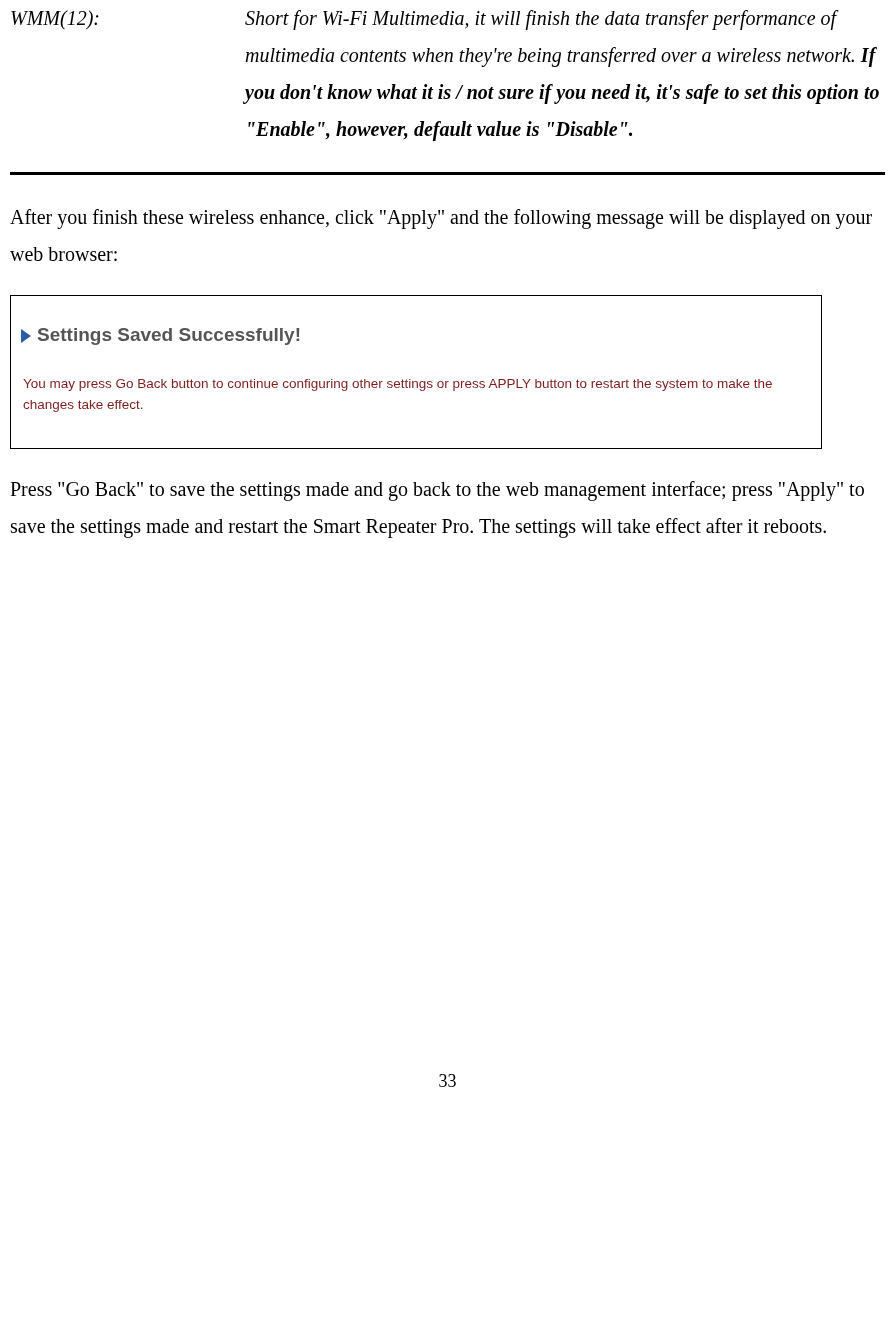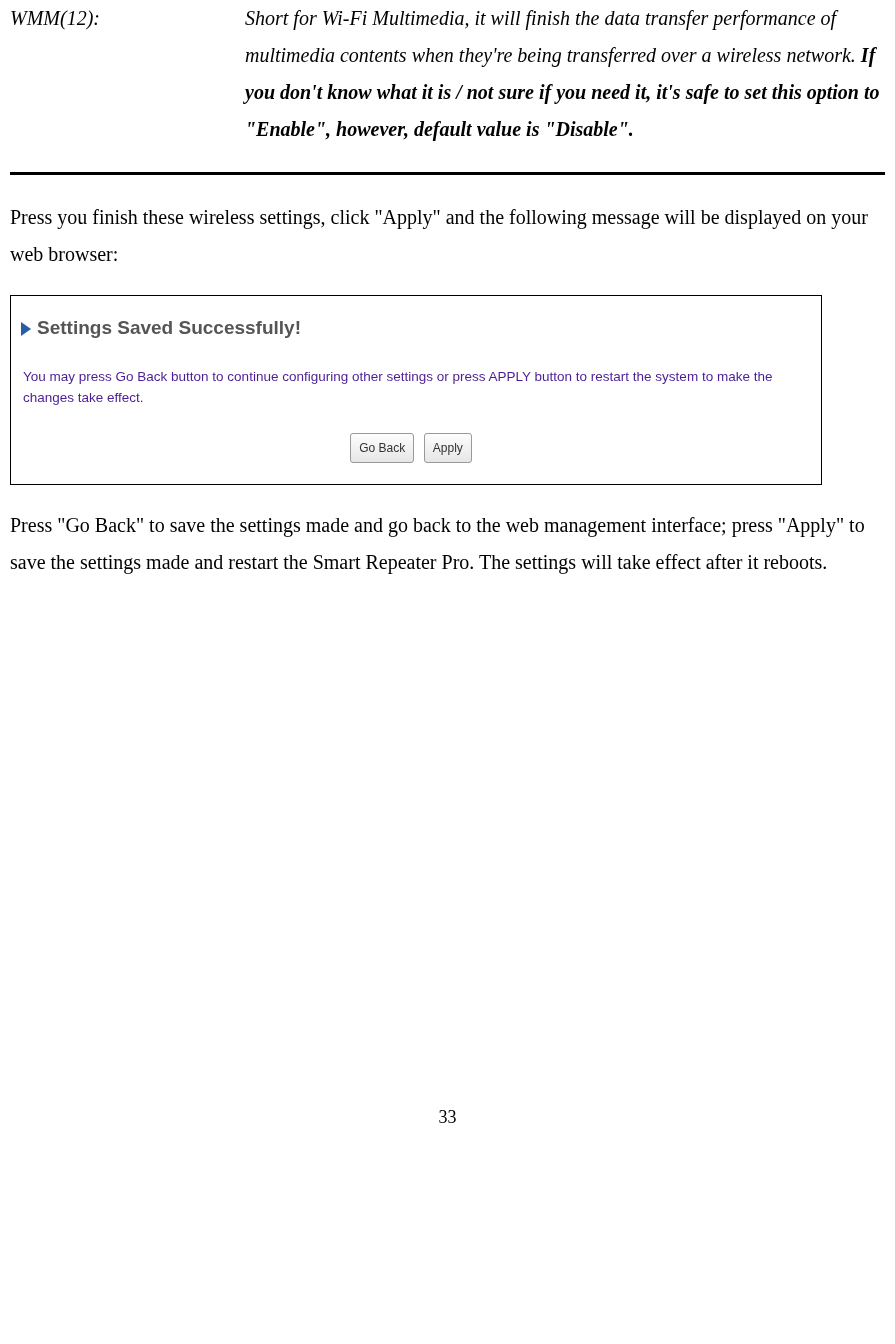--- a/index.html
+++ b/index.html
@@ -47,40 +47,40 @@
       background: #fff;
     }
     .ss-inner {
       padding: 12px 18px 14px 8px;
       font-family: Arial, Helvetica, sans-serif;
     }
     .ss-heading-row {
       display: flex;
       align-items: center;
       margin-bottom: 22px;
-      margin-top: 2px;
+      margin-top: 9px;
     }
     .ss-arrow {
       width: 0;
       height: 0;
       border-top: 7px solid transparent;
       border-bottom: 7px solid transparent;
       border-left: 10px solid #2a5ca8;
       margin-right: 6px;
       margin-left: 2px;
       margin-top: 2px;
     }
     .ss-heading {
       font-size: 19px;
       font-weight: bold;
       color: #555;
     }
     .ss-body {
       font-size: 13.5px;
-      color: #4c1d95;
+      color: #7f1d1d;
       line-height: 1.55;
       margin: 0 4px 18px 4px;
     }
     .ss-buttons {
       text-align: center;
       margin-bottom: 6px;
     }
     .ss-btn {
       display: inline-block;
       font-family: Arial, Helvetica, sans-serif;
@@ -104,31 +104,27 @@
 
 <div class="def-row">
   <div class="def-term">WMM(12):</div>
   <div class="def-desc">
     <span>Short for Wi-Fi Multimedia, it will finish the data transfer performance of multimedia contents when they're being transferred over a wireless network. </span><span class="bold">If you don't know what it is / not sure if you need it, it's safe to set this option to "Enable", however, default value is "Disable".</span>
   </div>
 </div>
 
 <hr class="thick">
 
-<div class="para">Press you finish these wireless settings, click "Apply" and the following message will be displayed on your web browser:</div>
+<div class="para">After you finish these wireless enhance, click "Apply" and the following message will be displayed on your web browser:</div>
 
 <div class="screenshot-box">
   <div class="ss-inner">
     <div class="ss-heading-row">
       <div class="ss-arrow"></div>
       <div class="ss-heading">Settings Saved Successfully!</div>
     </div>
     <div class="ss-body">You may press Go Back button to continue configuring other settings or press APPLY button to restart the system to make the changes take effect.</div>
-    <div class="ss-buttons">
-      <span class="ss-btn">Go Back</span>
-      <span class="ss-btn">Apply</span>
-    </div>
   </div>
 </div>
 
 <div class="para">Press "Go Back" to save the settings made and go back to the web management interface; press "Apply" to save the settings made and restart the Smart Repeater Pro.    The settings will take effect after it reboots.</div>
 
 <div class="page-num">33</div>
 
 </body></html>

